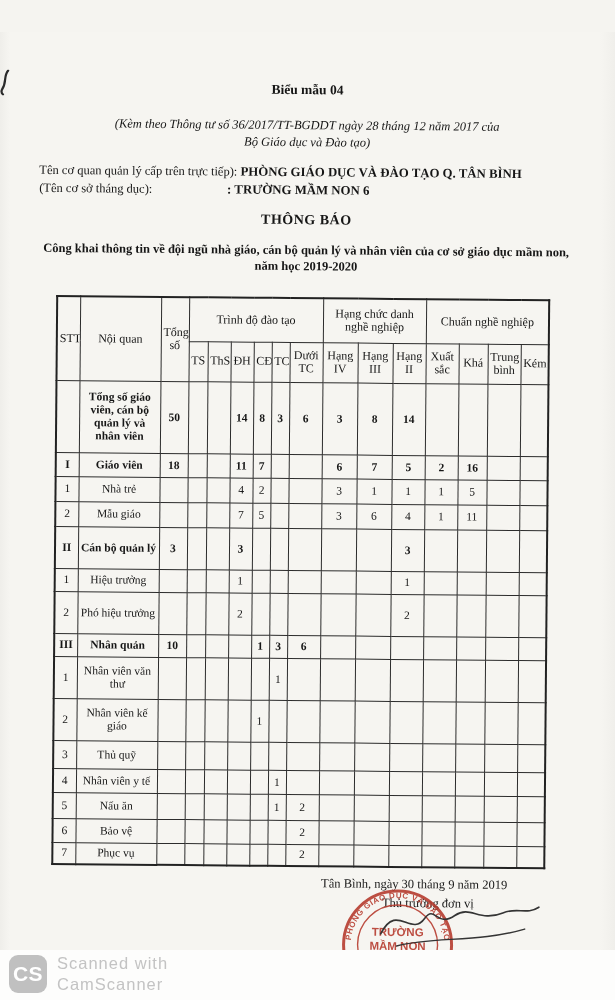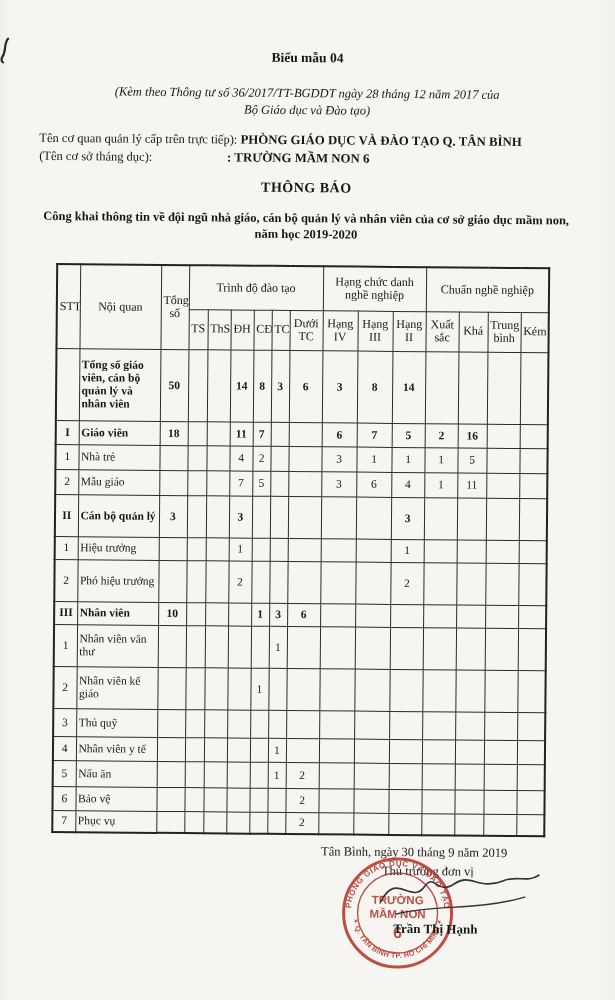--- a/index.html
+++ b/index.html
@@ -5,20 +5,21 @@
   * { margin:0; padding:0; box-sizing:border-box; }
   html,body { width:615px; height:1000px; }
   body {
     position:relative; width:615px; height:1000px; overflow:hidden;
     background:#f5f4f0;
     font-family:"Liberation Serif","DejaVu Serif",serif;
     color:#161616;
   }
   .paper { position:absolute; inset:0;
     background:linear-gradient(90deg,#efeeea 0,#f6f5f1 10px,#f6f5f1 600px,#f0efeb 615px);
+    margin-top:32px;
   }
   .tilt { position:absolute; inset:0; transform:rotate(0.5deg); transform-origin:60px 60px; }
   .form-label { position:absolute; top:48px; left:0; width:615px; text-align:center;
     font-weight:bold; font-size:13.5px; }
   .circ { position:absolute; top:83px; left:0; width:615px; text-align:center;
     font-style:italic; font-size:12.5px; line-height:1.35; }
   .agency-line { position:absolute; top:131px; left:40px; width:560px; font-size:12.5px; white-space:nowrap; }
   .agency-line b { font-size:12.8px; }
   .school-line { position:absolute; top:149px; left:40px; width:560px; font-size:12.5px; }
   .school-value { position:absolute; left:188px; top:0; font-weight:bold; font-size:12.8px; }
@@ -30,21 +31,21 @@
   table.main { position:absolute; top:263px; left:58px; width:492px;
     border-collapse:collapse; table-layout:fixed; border:2px solid #222; }
   table.main th, table.main td {
     border:1.5px solid #2c2c2c; padding:1px 2px;
     font-size:11.5px; line-height:1.12; vertical-align:middle;
     overflow:hidden;
   }
   table.main thead th { text-align:center; font-weight:normal; font-size:12px; }
   tr.hg { height:44px; } tr.hs { height:40px; }
   td.stt { text-align:center; font-size:11.5px; }
-  td.lbl { text-align:left; padding-left:3px; }
+  td.lbl { text-align:center; padding-left:3px; }
   td.num { text-align:center; font-size:12.5px; }
   tr.b td { font-weight:bold; }
 
   .date-line { position:absolute; top:842px; left:328px; font-size:12.5px; white-space:nowrap; }
   .signer-title { position:absolute; top:861px; left:360px; width:150px; text-align:center; font-size:12.5px; }
   .signer-name { position:absolute; top:918px; left:368px; width:150px; text-align:center;
     font-weight:bold; font-size:13px; }
   .stamp { position:absolute; top:852px; left:347px; opacity:.88; }
   .sign { position:absolute; top:853px; left:382px; }
   .penmark { position:absolute; top:38px; left:0; }
@@ -254,21 +255,21 @@
             <td class="num"></td>
             <td class="num"></td>
             <td class="num">2</td>
             <td class="num"></td>
             <td class="num"></td>
             <td class="num"></td>
             <td class="num"></td>
           </tr>
           <tr class="b" style="height: 23px;">
             <td class="stt">III</td>
-            <td class="lbl">Nhân viên</td>
+            <td class="lbl">Nhân quản</td>
             <td class="num">10</td>
             <td class="num"></td>
             <td class="num"></td>
             <td class="num"></td>
             <td class="num">1</td>
             <td class="num">3</td>
             <td class="num">6</td>
             <td class="num"></td>
             <td class="num"></td>
             <td class="num"></td>
@@ -428,13 +429,20 @@
     </svg>
 
     <svg class="sign" width="170" height="70" viewBox="0 0 170 70">
       <path d="M6,46 C 22,14 36,50 50,30 C 60,16 62,40 80,27 C 96,16 104,34 128,24 C 142,18 152,26 164,18" stroke="#343434" stroke-width="1.6" fill="none" stroke-linecap="round"></path>
       <path d="M22,58 C 58,48 104,54 150,40" stroke="#343434" stroke-width="1.4" fill="none" stroke-linecap="round"></path>
     </svg>
 
     <div class="signer-name">Trần Thị Hạnh</div>
   </div>
 
+  <div class="cs-strip">
+    <div class="cs-logo">CS</div>
+    <div class="cs-text">
+      <div>Scanned with</div>
+      <div>CamScanner</div>
+    </div>
+  </div>
 </div>
 
 </body></html>

